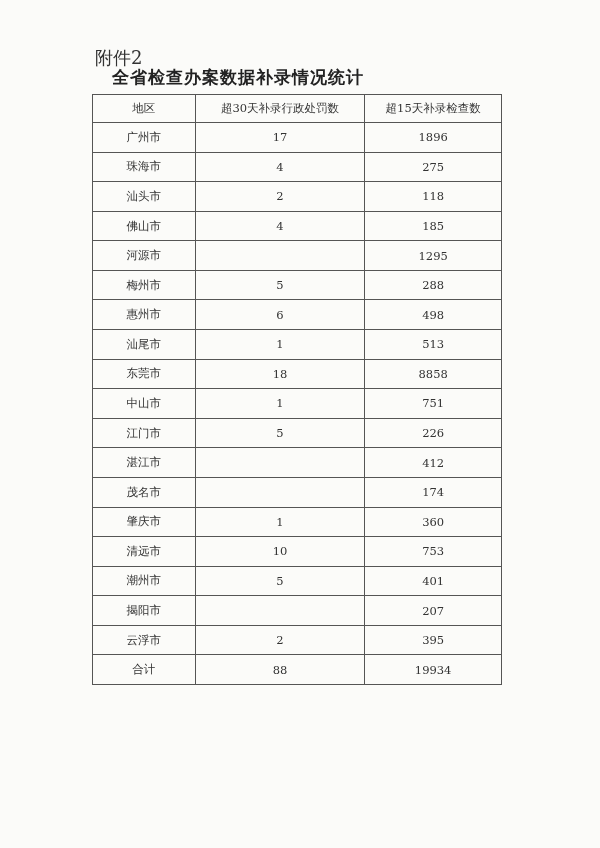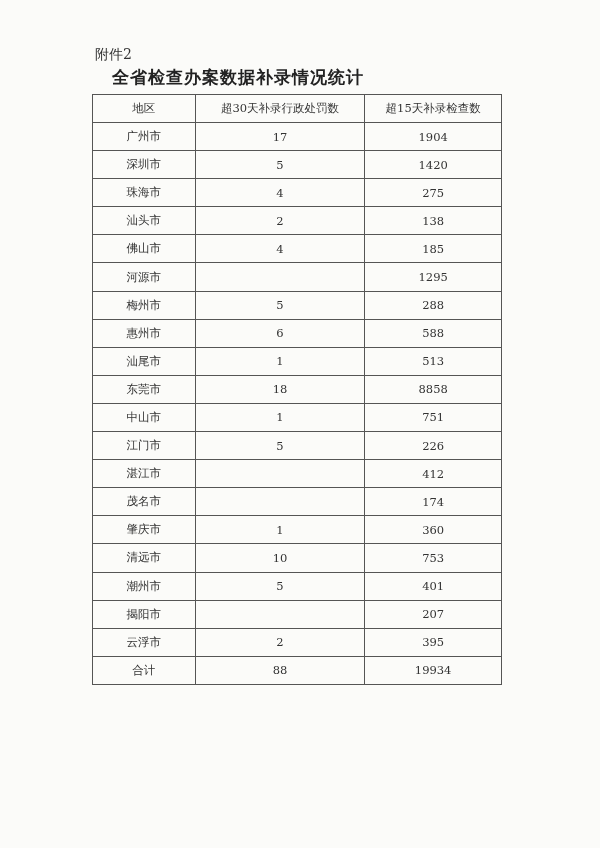--- a/index.html
+++ b/index.html
@@ -6,21 +6,21 @@
   body {
     width: 600px; height: 848px;
     background: #fbfbf9;
     position: relative;
     font-family: "DejaVu Serif", "Liberation Serif", serif;
     color: #2a2a2a;
     overflow: hidden;
   }
   .attachment {
     position: absolute; left: 95px; top: 46px;
-    font-size: 14px; color: #333;
+    font-size: 18px; color: #333;
   }
   .title {
     position: absolute; left: 0; width: 476px; top: 66px;
     text-align: center; font-size: 17px; font-weight: bold;
     font-family: "DejaVu Sans", "Liberation Sans", sans-serif;
     color: #222; letter-spacing: 1px;
   }
   table.stats {
     position: absolute; left: 92px; top: 94px;
     width: 410px; height: 591px;
@@ -56,56 +56,51 @@
     <tr>
       <th>地区</th>
       <th>超30天补录行政处罚数</th>
       <th>超15天补录检查数</th>
     </tr>
   </thead>
   <tbody id="tbody">
       <tr>
         <td>广州市</td>
         <td>17</td>
-        <td>1904</td>
-      </tr>
-      <tr>
-        <td>深圳市</td>
-        <td>5</td>
-        <td>1420</td>
+        <td>1896</td>
       </tr>
       <tr>
         <td>珠海市</td>
         <td>4</td>
         <td>275</td>
       </tr>
       <tr>
         <td>汕头市</td>
         <td>2</td>
-        <td>138</td>
+        <td>118</td>
       </tr>
       <tr>
         <td>佛山市</td>
         <td>4</td>
         <td>185</td>
       </tr>
       <tr>
         <td>河源市</td>
         <td></td>
         <td>1295</td>
       </tr>
       <tr>
         <td>梅州市</td>
         <td>5</td>
         <td>288</td>
       </tr>
       <tr>
         <td>惠州市</td>
         <td>6</td>
-        <td>588</td>
+        <td>498</td>
       </tr>
       <tr>
         <td>汕尾市</td>
         <td>1</td>
         <td>513</td>
       </tr>
       <tr>
         <td>东莞市</td>
         <td>18</td>
         <td>8858</td>

